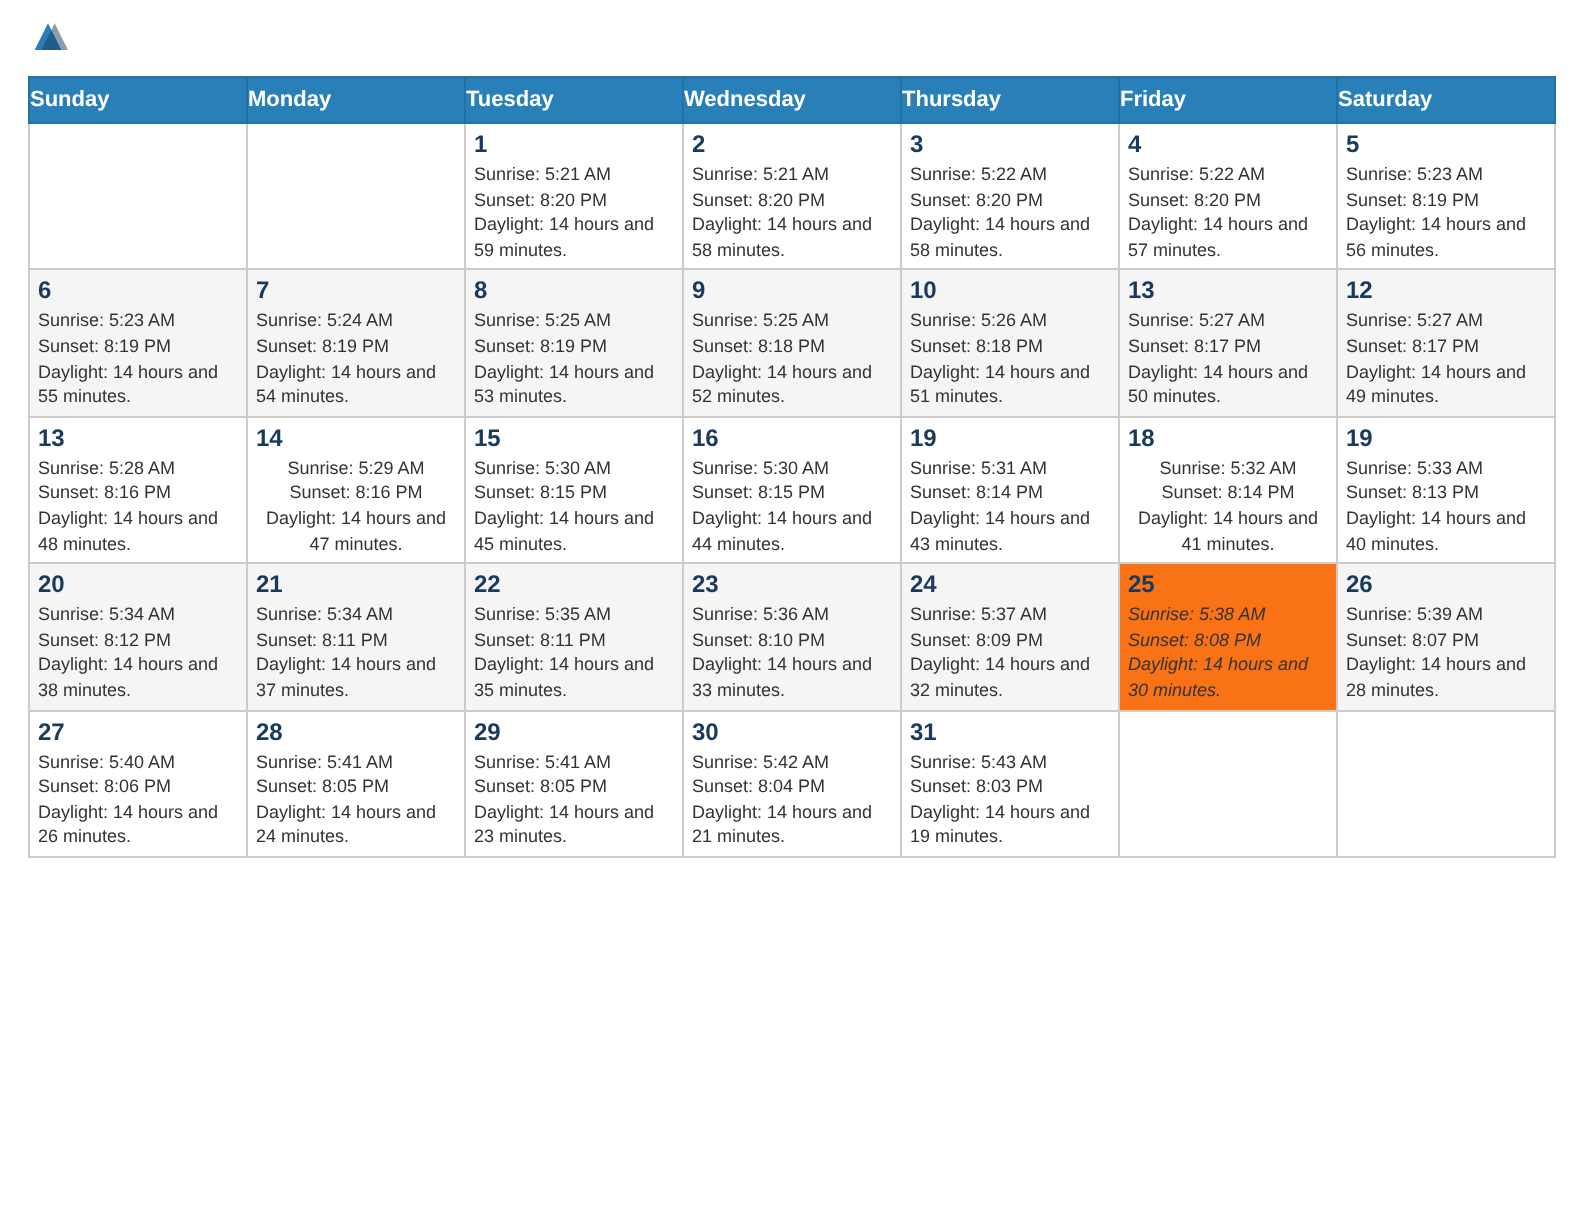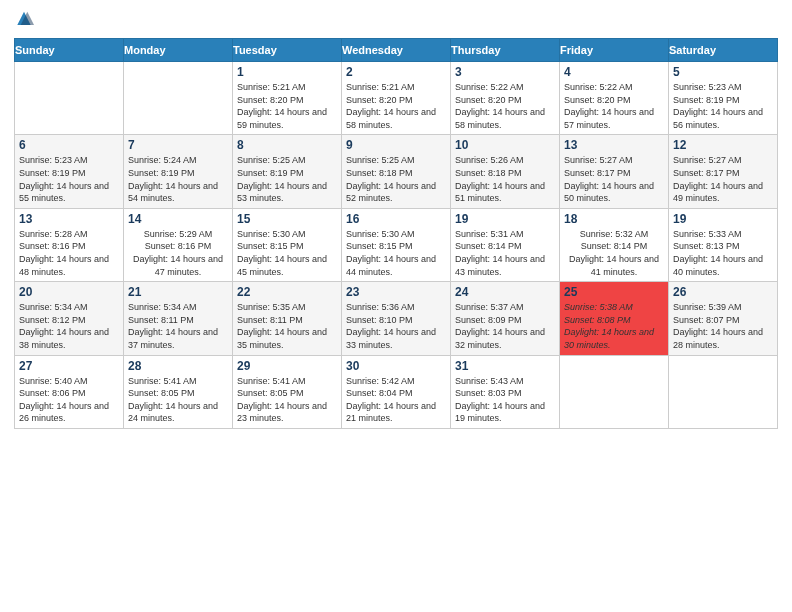--- a/index.html
+++ b/index.html
@@ -278,21 +278,21 @@
             <div class="day-info" style="white-space: pre-line;">Sunrise: 5:36 AM
 Sunset: 8:10 PM
 Daylight: 14 hours and 33 minutes.</div>
           </td>
           <td style="background: rgb(245, 245, 245);">
             <span class="day-number">24</span>
             <div class="day-info" style="white-space: pre-line;">Sunrise: 5:37 AM
 Sunset: 8:09 PM
 Daylight: 14 hours and 32 minutes.</div>
           </td>
-          <td style="background: #ef4444;">
+          <td style="background: #f97316;">
             <span class="day-number">25</span>
             <div class="day-info" style="white-space: pre-line; font-style: italic;">Sunrise: 5:38 AM
 Sunset: 8:08 PM
 Daylight: 14 hours and 30 minutes.</div>
           </td>
           <td style="background: rgb(245, 245, 245);">
             <span class="day-number">26</span>
             <div class="day-info" style="white-space: pre-line;">Sunrise: 5:39 AM
 Sunset: 8:07 PM
 Daylight: 14 hours and 28 minutes.</div>

